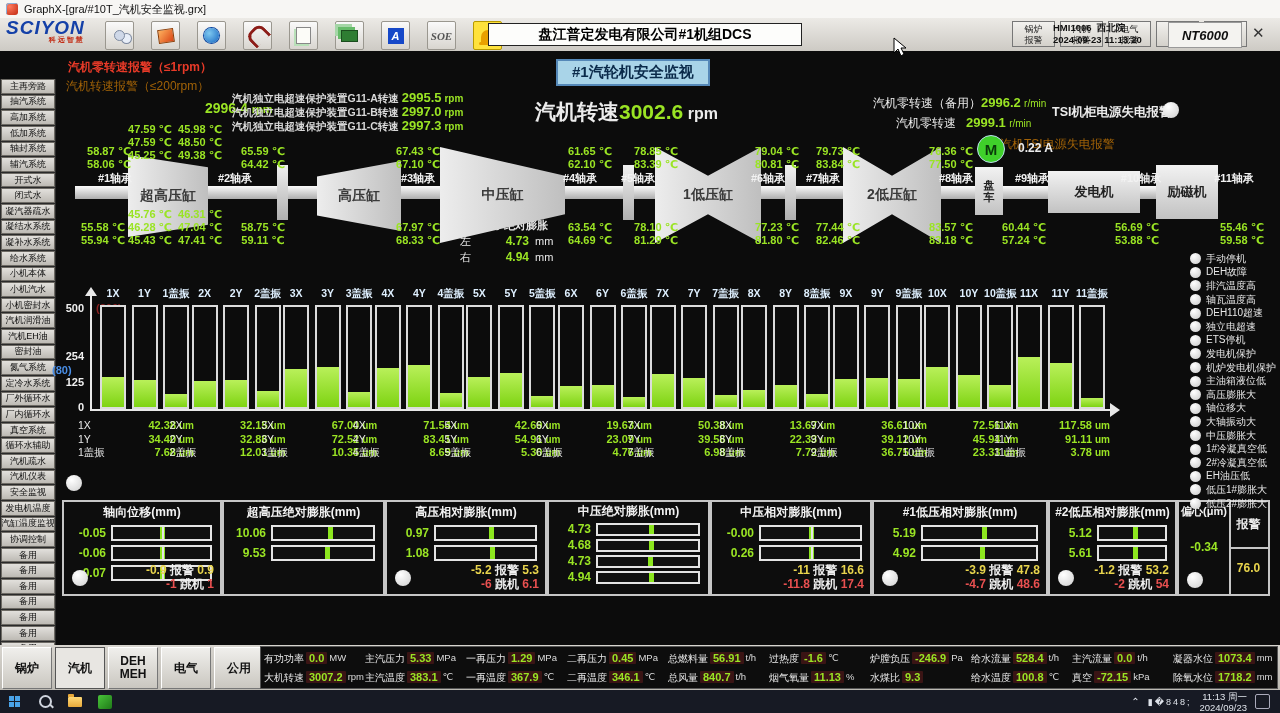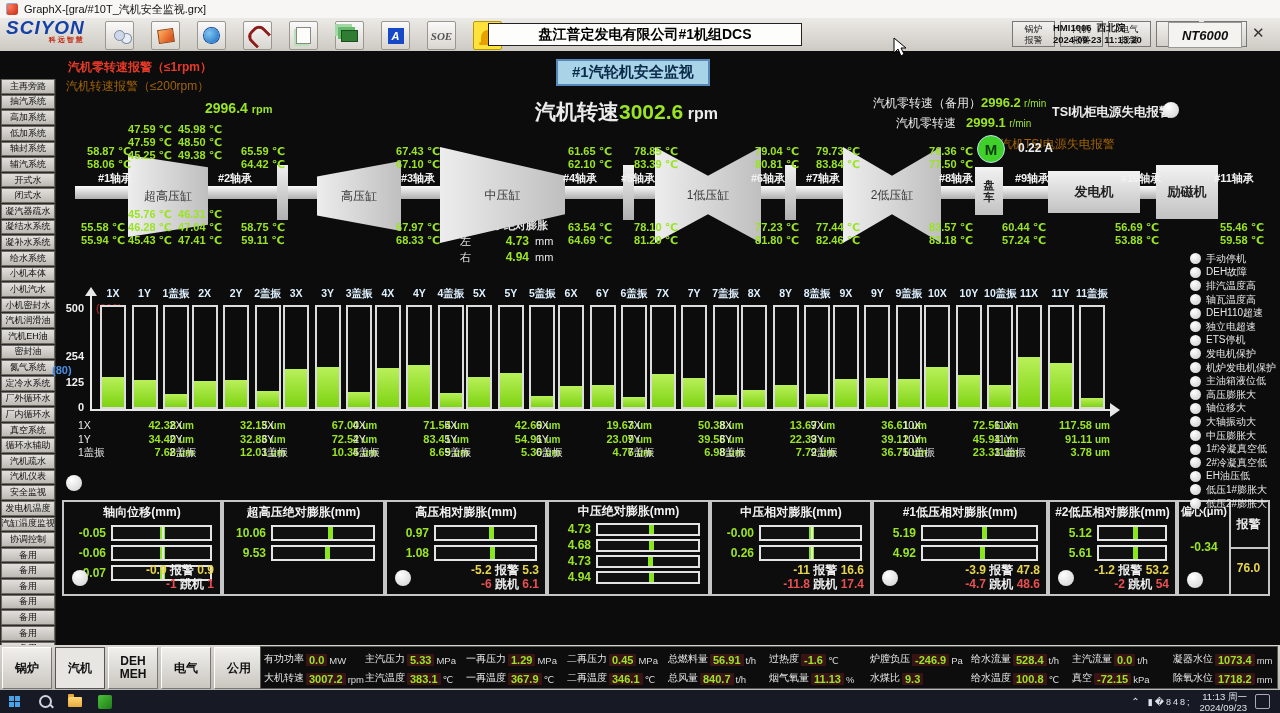--- a/index.html
+++ b/index.html
@@ -40,21 +40,21 @@
   .sidebar{position:absolute;left:0;top:0;width:56px;height:588px;background:#2a2a2a;margin-top:28px;}
   .side-item{height:14.64px;margin:0 1px 1px 1px;background:linear-gradient(#e2e0dc,#bdbab4);border:1px solid #6d6a64;box-sizing:border-box;display:flex;align-items:center;justify-content:center;font-size:9px;color:#111;white-space:nowrap;overflow:hidden;}
   
   .red{color:#e83a28;} .gray{color:#a16207;} .wht{color:#ececec;} .grn{color:#9ae424;}
   .b{font-weight:bold;} .lbl12{font-size:12px;} .lbl13{font-size:13px;}
   .pgtitle{position:absolute;left:556px;top:8px;padding:2px 14px;background:#a9d4e8;border:2px solid #5588b8;font-size:15px;font-weight:bold;color:#0a2a4a;}
   
   #turbine{position:absolute;left:60px;top:74px;width:1130px;height:150px;}
   .shaft{position:absolute;left:15px;top:61px;width:1180px;height:13px;background:linear-gradient(#fbfbfb,#aeaeae);max-width:1110px;}
   .coup{position:absolute;top:40px;width:11px;height:55px;background:linear-gradient(#f0f0f0,#b0b0b0);}
-  .cyl{position:absolute;background:linear-gradient(90deg,#ededed,#bfbfbf);display:flex;align-items:center;justify-content:center;font-size:12px;font-weight:normal;color:#3a3a3a;}
+  .cyl{position:absolute;background:linear-gradient(90deg,#ededed,#bfbfbf);display:flex;align-items:center;justify-content:center;font-size:14px;font-weight:bold;color:#3a3a3a;}
   .bearlbl{position:absolute;transform:translateX(-50%);font-size:11px;font-weight:bold;color:#f2f2f2;white-space:nowrap;}
   .temps{position:absolute;transform:translateX(-50%);font-size:11px;font-weight:bold;color:#9ae424;line-height:13px;white-space:pre;text-align:center;}
   .boxlbl{position:absolute;background:linear-gradient(#f2f2f2,#c2c2c2);color:#222;font-weight:bold;display:flex;align-items:center;justify-content:center;}
   .mcircle{position:absolute;width:26px;height:26px;border-radius:50%;background:#3fd02a;border:1px solid #bde;color:#0a3a0a;display:flex;align-items:center;justify-content:center;font-size:15px;font-weight:bold;}
   .ipexp{position:absolute;left:400px;top:92px;font-size:11px;color:#e8e8e8;line-height:16px;}
   .ipexp .t{font-weight:bold;}
   .ipexp .v{color:#9ae424;font-weight:bold;font-size:12px;display:inline-block;width:46px;text-align:right;margin:0 6px 0 12px;}
   
   #chart{position:absolute;left:0;top:224px;width:1190px;height:185px;}
   .axis-v{position:absolute;left:90px;top:16px;width:2px;height:120px;background:#e8e8e8;}
@@ -86,21 +86,21 @@
   .ralarm{position:absolute;left:1190px;width:90px;display:flex;align-items:center;gap:5px;height:13.4px;}
   .rdot{width:11px;height:11px;border-radius:50%;background:radial-gradient(circle at 35% 30%,#fff,#c8c8c8);flex:none;}
   .rtxt{font-size:10px;color:#e8e8e8;white-space:nowrap;}
   
   .botbar{position:absolute;left:0;top:645px;width:1280px;height:45px;background:linear-gradient(#d8d5cf,#bcb9b2);}
   .tabs{position:absolute;left:2px;top:2px;display:flex;gap:3px;}
   .tab{width:48px;height:40px;background:linear-gradient(#f0efec,#cac7c0);border:1px solid #777;border-top-color:#fff;border-left-color:#fff;display:flex;flex-direction:column;align-items:center;justify-content:center;font-size:12px;font-weight:bold;color:#111;line-height:13px;}
   .tab.active{background:#e8e6e2;border:1px solid #555;}
   .statuspnl{position:absolute;left:260px;top:1px;width:1018px;height:43px;background:#0d0d0d;border:1px solid #555;box-sizing:border-box;padding:2px 3px;}
   .srow{display:flex;height:19px;align-items:center;}
-  .scell{display:flex;align-items:flex-end;flex:1;white-space:nowrap;}
+  .scell{display:flex;align-items:flex-start;flex:1;white-space:nowrap;}
   .scell .sl{font-size:10px;color:#e8e8e8;margin-right:2px;}
   .scell .sv{font-size:11px;font-weight:bold;color:#9ae424;background:#3a1414;padding:0 3px;border-radius:1px;}
   .scell .su{font-size:9.5px;color:#dcdcdc;margin-left:2px;}
   
   .taskbar{position:absolute;left:0;top:690px;width:1280px;height:23px;background:#171a24;display:flex;align-items:center;}
   .tb-ico{width:30px;height:23px;display:flex;align-items:center;justify-content:center;}
   .win{width:12px;height:12px;display:grid;grid-template-columns:5px 5px;grid-template-rows:5px 5px;gap:1px;}
   .win div{background:#4aa3e8;}
   .mag{width:9px;height:9px;border:2px solid #cfd4de;border-radius:50%;position:relative;}
   .mag:after{content:"";position:absolute;left:8px;top:8px;width:5px;height:2px;background:#cfd4de;transform:rotate(45deg);}
@@ -230,20 +230,25 @@
         <div class="side-item">备用</div>
         <div class="side-item">备用</div>
         <div class="side-item">备用</div>
         <div class="side-item">备用</div>
         <div class="side-item">关闭</div>
       </div>
 
     <div class="abs red b lbl12" style="left:68px;top:8px;">汽机零转速报警（≤1rpm）</div>
     <div class="abs gray lbl12" style="left:66px;top:27px;">汽机转速报警（≤200rpm）</div>
     <div class="abs grn b" style="left:205px;top:49px;font-size:14px;"><span>2996.4</span> <span style="font-size:11px;">rpm</span></div>
+    <div class="abs" id="g11rows" style="left:232px;top:39px;">
+        <div style="height: 14px; font-size: 10.5px; color: rgb(216, 216, 216); font-weight: bold; white-space: nowrap;"><span>汽机独立电超速保护装置G11-A转速</span> <span style="color:#9ae424;font-size:13px;">  2995.5</span> <span style="color:#9ae424;font-size:10px;">rpm</span></div>
+        <div style="height: 14px; font-size: 10.5px; color: rgb(216, 216, 216); font-weight: bold; white-space: nowrap;"><span>汽机独立电超速保护装置G11-B转速</span> <span style="color:#9ae424;font-size:13px;">  2997.0</span> <span style="color:#9ae424;font-size:10px;">rpm</span></div>
+        <div style="height: 14px; font-size: 10.5px; color: rgb(216, 216, 216); font-weight: bold; white-space: nowrap;"><span>汽机独立电超速保护装置G11-C转速</span> <span style="color:#9ae424;font-size:13px;">  2997.3</span> <span style="color:#9ae424;font-size:10px;">rpm</span></div>
+      </div>
 
     <div class="pgtitle">#1汽轮机安全监视</div>
     <div class="abs" style="left:535px;top:47px;">
       <span class="wht b" style="font-size:21px;">汽机转速</span><span class="grn b" style="font-size:21px;">3002.6</span>
       <span class="wht b" style="font-size:16px;">rpm</span>
     </div>
 
     <div class="abs wht lbl12" style="left:873px;top:44px;"><span>汽机零转速（备用）</span><span class="grn b lbl13">2996.2</span> <span class="grn" style="font-size:10px;">r/min</span></div>
     <div class="abs wht lbl12" style="left:896px;top:64px;"><span>汽机零转速</span>&nbsp;&nbsp;&nbsp;<span class="grn b lbl13">2999.1</span> <span class="grn" style="font-size:10px;">r/min</span></div>
     <div class="abs wht b" style="left:1052px;top:53px;font-size:12.5px;">TSI机柜电源失电报警</div>

